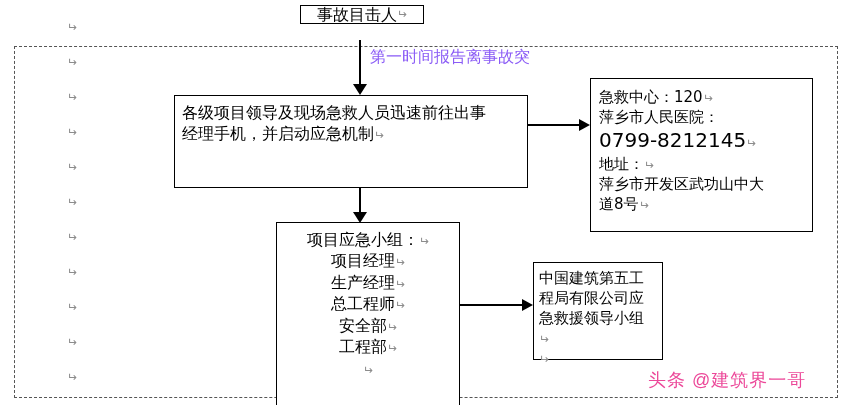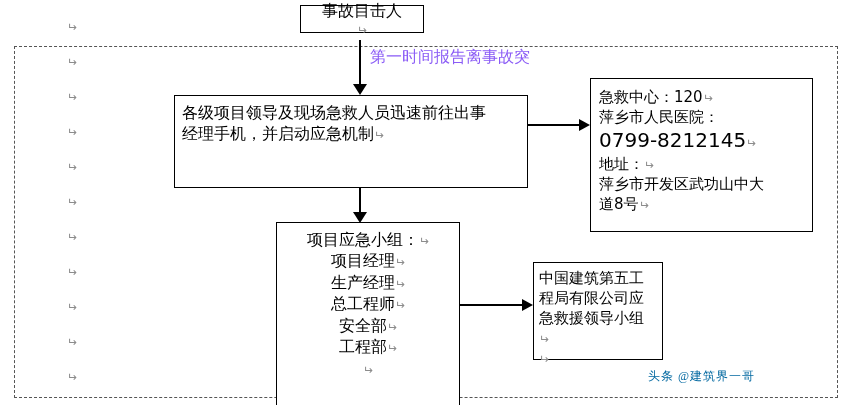--- a/index.html
+++ b/index.html
@@ -38,27 +38,26 @@
     box-sizing: border-box;
     font-family: "DejaVu Sans", "Liberation Sans", sans-serif;
     color: #000000;
     line-height: 1.34;
   }
 
   #box-witness {
     left: 300px;
     top: 5px;
     width: 124px;
-    height: 28px;
+    height: 19px;
     font-size: 16px;
     display: flex;
     align-items: center;
     justify-content: center;
     white-space: nowrap;
-    flex-direction: column;
   }
 
   #box-process {
     left: 174px;
     top: 95px;
     width: 354px;
     height: 93px;
     font-size: 16px;
     padding: 6px 16px 0 7px;
     text-align: left;
@@ -168,23 +167,23 @@
   .margin-marks .mk span {
     display: inline-block;
     transform: scaleX(-1);
   }
 
   
   #watermark {
     position: absolute;
     left: 648px;
     top: 368px;
-    font-family: Liberation Serif, serif;
-    font-size: 12px;
-    color: #0369a1;
+    font-family: Liberation Sans, sans-serif;
+    font-size: 18px;
+    color: #ec4899;
     white-space: nowrap;
     letter-spacing: 1px;
   }
 </style>
 </head>
 <body>
 
 <div id="canvas">
 
   <div class="doc-boundary"></div>

